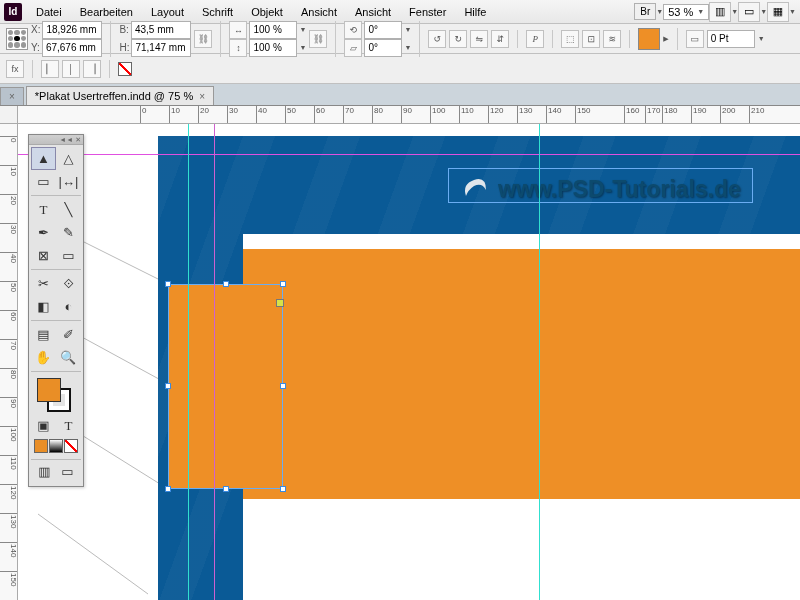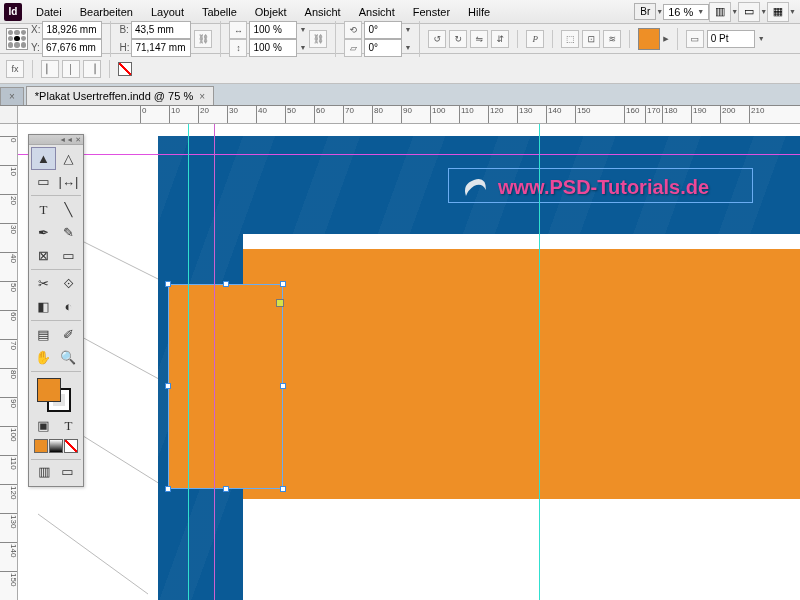--- a/index.html
+++ b/index.html
@@ -50,21 +50,21 @@
 .page-bg-white { position: absolute; top: 110px; left: 225px; width: 600px; height: 400px; background: #fff; }
 .page-bg-orange { position: absolute; top: 125px; left: 225px; width: 600px; height: 250px; background: #ee8f26; }
 .sel-rect { position: absolute; top: 160px; left: 150px; width: 115px; height: 205px; background: #ee8f26; }
 .sel-border { position: absolute; border: 1px solid #6badf2; }
 .sel-handle { position: absolute; width: 6px; height: 6px; background: #fff; border: 1px solid #3b8adf; }
 .sel-center { position: absolute; width: 8px; height: 8px; background: #d6e34a; border: 1px solid #777; }
 .guide-h { position: absolute; left: 0; right: 0; height: 0; border-top: 1px solid #e050e0; }
 .guide-v { position: absolute; top: 0; bottom: 0; width: 0; border-left: 1px solid #30e0d0; }
 .margin-box { position: absolute; border: 1px solid #c040c0; }
 .frame-box { position: absolute; border: 1px solid #6badf2; }
-.logo-text { position: absolute; color: #ec4899; font-size: 20px; font-weight: bold; text-shadow: 1px 1px 2px rgba(0,0,0,.4); text-align: right; }
+.logo-text { position: absolute; color: #0c4a6e; font-size: 23px; font-weight: bold; text-shadow: 1px 1px 2px rgba(0,0,0,.4); text-align: right; }
 .logo-img { position: absolute; width: 32px; height: 32px; }
 
 
 .tool-panel { position: absolute; top: 134px; left: 28px; width: 56px; background: #e4e4e4; border: 1px solid #888; z-index: 10; box-shadow: 1px 1px 3px rgba(0,0,0,.2); }
 .tool-header { height: 10px; background: linear-gradient(#d0d0d0,#c0c0c0); border-bottom: 1px solid #aaa; display: flex; justify-content: flex-end; align-items: center; padding-right: 2px; font-size: 7px; color: #666; }
 .tool-grid { display: grid; grid-template-columns: 1fr 1fr; gap: 0; padding: 2px; }
 .tool-btn { width: 25px; height: 23px; border: 1px solid transparent; display: flex; align-items: center; justify-content: center; font-size: 13px; color: #333; }
 .tool-btn.active { background: #cfd8e8; border-color: #88a; }
 .tool-divider { grid-column: 1/3; height: 1px; background: #bbb; margin: 2px 0; }
 .tool-fill-stroke { grid-column: 1/3; height: 40px; position: relative; }
@@ -81,31 +81,31 @@
 .pasteboard-line { position:absolute; stroke:#bbb; stroke-width:1; }
 </style>
 </head>
 <body>
 
 <div class="menubar">
   <div class="app-icon">Id</div>
   <div class="menu-item">Datei</div>
   <div class="menu-item">Bearbeiten</div>
   <div class="menu-item">Layout</div>
-  <div class="menu-item">Tabelle</div>
+  <div class="menu-item">Schrift</div>
   <div class="menu-item">Objekt</div>
   <div class="menu-item">Ansicht</div>
   <div class="menu-item">Ansicht</div>
   <div class="menu-item">Fenster</div>
   <div class="menu-item">Hilfe</div>
   <div class="menu-right">
     <div class="br-btn">Br</div>
     <span class="dropdown-arrow">▼</span>
     <div class="zoom-box">
-        <span>16 %</span>
+        <span>53 %</span>
         <span class="dropdown-arrow">▼</span>
       </div>
     <div class="icon-btn">▥</div>
     <span class="dropdown-arrow">▼</span>
     <div class="icon-btn">▭</div>
     <span class="dropdown-arrow">▼</span>
     <div class="icon-btn">▦</div>
     <span class="dropdown-arrow">▼</span>
   </div>
 </div>

